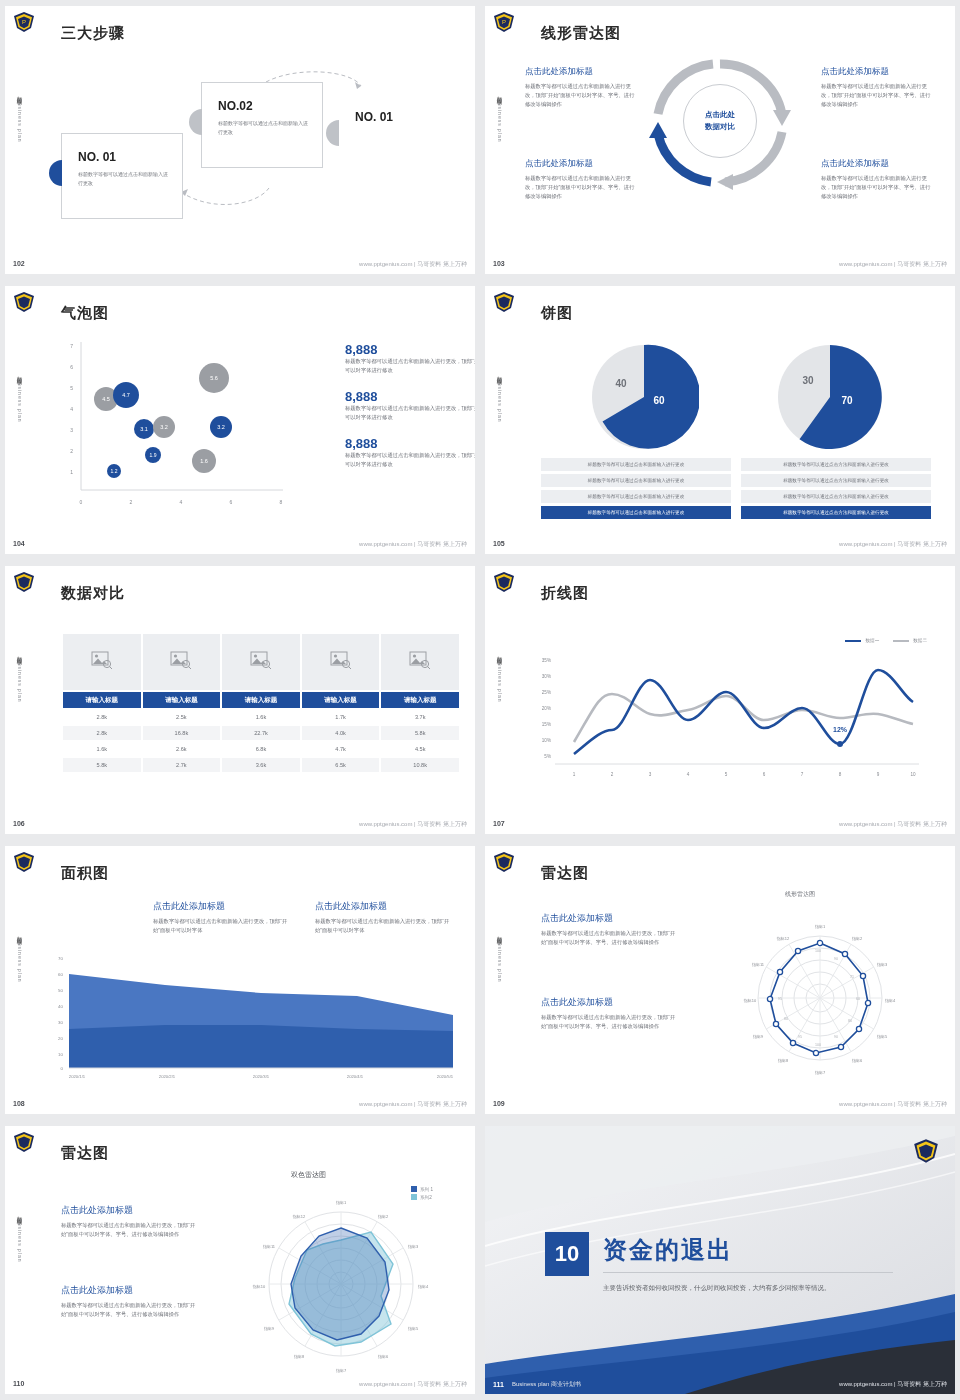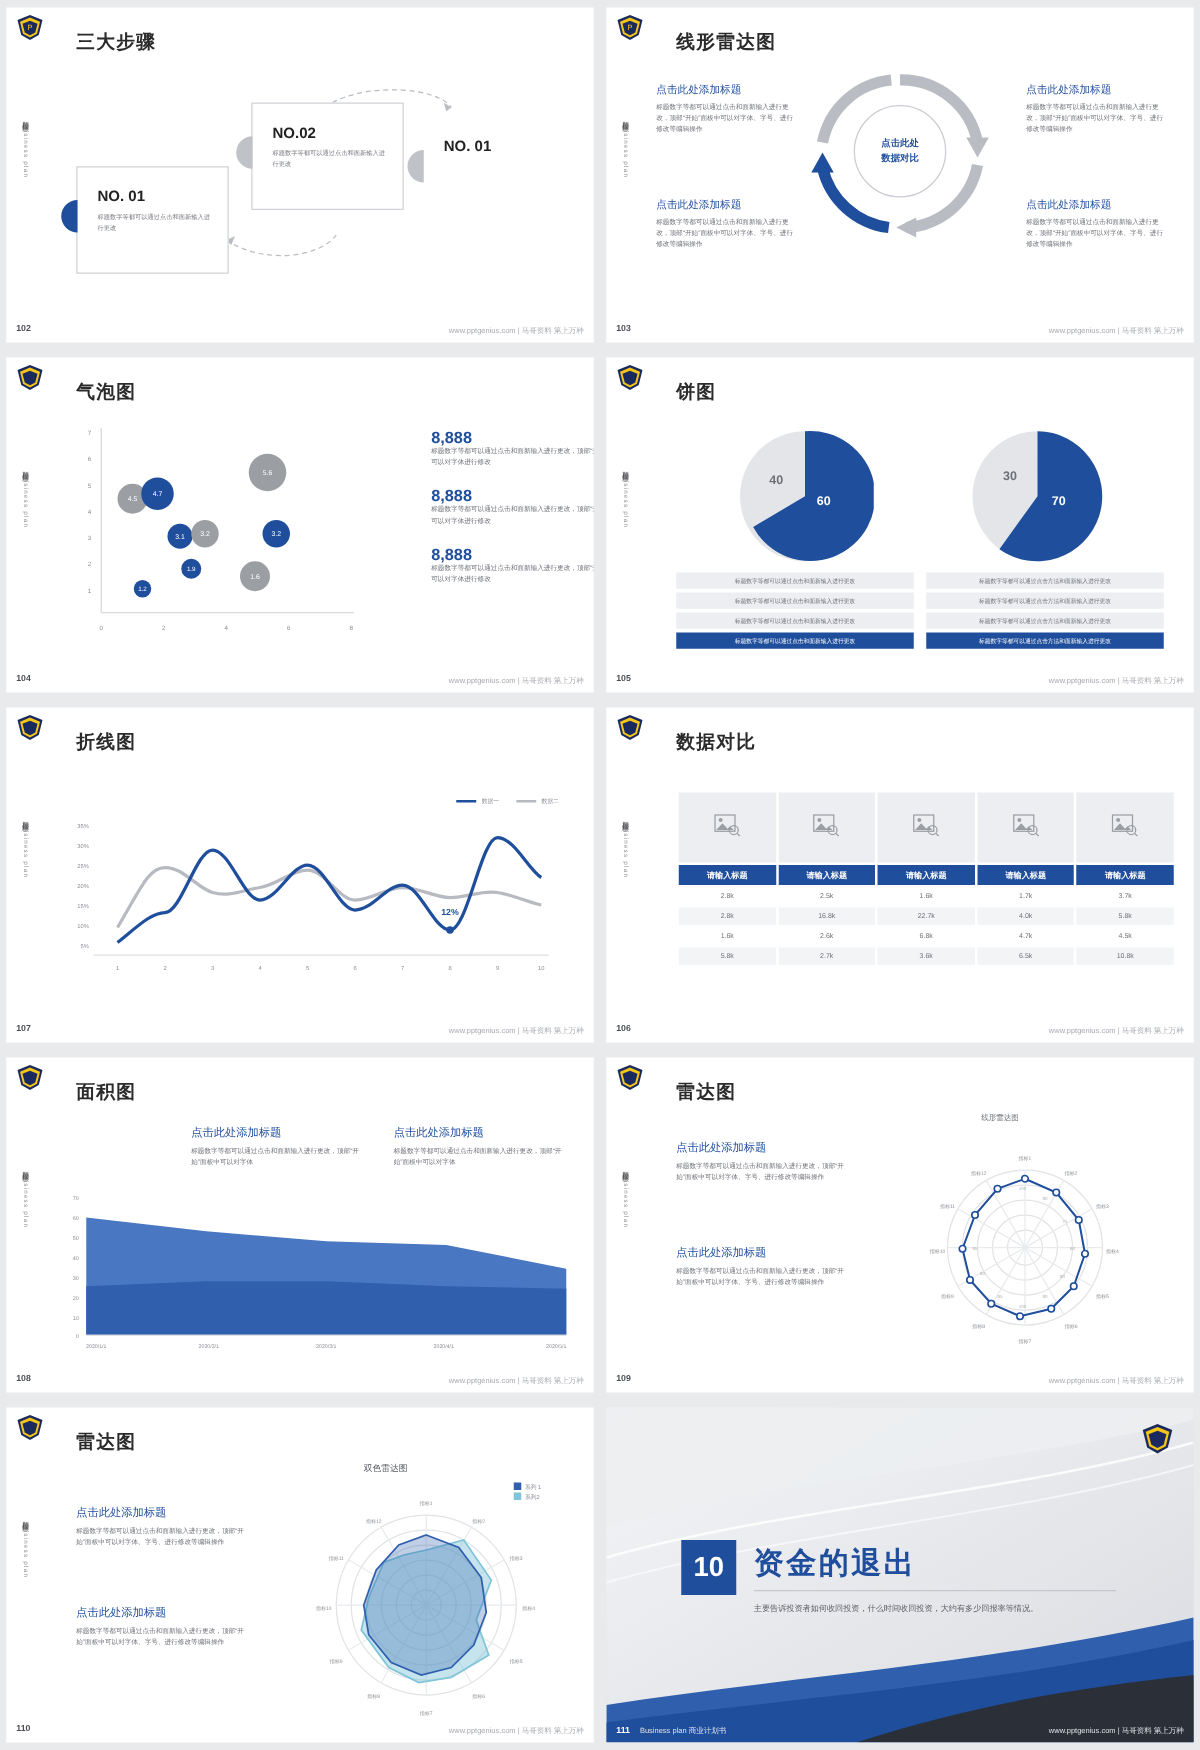--- a/index.html
+++ b/index.html
@@ -331,84 +331,20 @@
     </div>
     <div style="position:absolute;left:256px;top:172px;width:190px;">
       <div class="legend-row">标题数字等都可以通过点击方法和面新输入进行更改</div>
       <div class="legend-row">标题数字等都可以通过点击方法和面新输入进行更改</div>
       <div class="legend-row">标题数字等都可以通过点击方法和面新输入进行更改</div>
       <div class="legend-row active">标题数字等都可以通过点击方法和面新输入进行更改</div>
     </div>
 
     <div class="footer">
       <span class="pagenum">105</span>
-      <span class="footright">www.pptgenius.com | 马哥资料 第上万种</span>
-    </div>
-  </div>
-
-  <div class="slide">
-    <div class="badge">
-      <svg width="22" height="22" viewBox="0 0 22 22">
-        <polygon points="11,1 21,5 18,17 11,21 4,17 1,5" fill="#1b2a5e"></polygon>
-        <polygon points="11,3 19,6.3 16.6,16 11,19 5.4,16 3,6.3" fill="#f5c518"></polygon>
-        <polygon points="11,5.5 17,8 15.2,15 11,17.2 6.8,15 5,8" fill="#1b2a5e"></polygon>
-      </svg>
-    </div>
-    <div class="sidetext">
-      <span class="cn">标题模板</span>
-      <span>Business plan</span>
-    </div>
-    <div class="slide-title">折线图</div>
-
-    <div style="position:absolute;right:28px;top:72px;display:flex;gap:14px;align-items:center;">
-      <span style="display:flex;align-items:center;gap:4px;">
-        <span style="width:16px;height:2px;background:#1f4e9c;display:inline-block;"></span>
-        <span class="tiny">数据一</span>
-      </span>
-      <span style="display:flex;align-items:center;gap:4px;">
-        <span style="width:16px;height:2px;background:#b7bac0;display:inline-block;"></span>
-        <span class="tiny">数据二</span>
-      </span>
-    </div>
-
-    <svg width="400" height="140" style="position:absolute;left:44px;top:86px;">
-
-      <text x="22" y="10" font-size="4.6" fill="#8a8d93" text-anchor="end" font-family="Liberation Sans">35%</text>
-      <text x="22" y="26" font-size="4.6" fill="#8a8d93" text-anchor="end" font-family="Liberation Sans">30%</text>
-      <text x="22" y="42" font-size="4.6" fill="#8a8d93" text-anchor="end" font-family="Liberation Sans">25%</text>
-      <text x="22" y="58" font-size="4.6" fill="#8a8d93" text-anchor="end" font-family="Liberation Sans">20%</text>
-      <text x="22" y="74" font-size="4.6" fill="#8a8d93" text-anchor="end" font-family="Liberation Sans">15%</text>
-      <text x="22" y="90" font-size="4.6" fill="#8a8d93" text-anchor="end" font-family="Liberation Sans">10%</text>
-      <text x="22" y="106" font-size="4.6" fill="#8a8d93" text-anchor="end" font-family="Liberation Sans">5%</text>
-      <line x1="26" y1="112" x2="390" y2="112" stroke="#dcdee1" stroke-width="1"></line>
-
-      <text x="45" y="124" font-size="4.6" fill="#8a8d93" text-anchor="middle" font-family="Liberation Sans">1</text>
-      <text x="83" y="124" font-size="4.6" fill="#8a8d93" text-anchor="middle" font-family="Liberation Sans">2</text>
-      <text x="121" y="124" font-size="4.6" fill="#8a8d93" text-anchor="middle" font-family="Liberation Sans">3</text>
-      <text x="159" y="124" font-size="4.6" fill="#8a8d93" text-anchor="middle" font-family="Liberation Sans">4</text>
-      <text x="197" y="124" font-size="4.6" fill="#8a8d93" text-anchor="middle" font-family="Liberation Sans">5</text>
-      <text x="235" y="124" font-size="4.6" fill="#8a8d93" text-anchor="middle" font-family="Liberation Sans">6</text>
-      <text x="273" y="124" font-size="4.6" fill="#8a8d93" text-anchor="middle" font-family="Liberation Sans">7</text>
-      <text x="311" y="124" font-size="4.6" fill="#8a8d93" text-anchor="middle" font-family="Liberation Sans">8</text>
-      <text x="349" y="124" font-size="4.6" fill="#8a8d93" text-anchor="middle" font-family="Liberation Sans">9</text>
-      <text x="384" y="124" font-size="4.6" fill="#8a8d93" text-anchor="middle" font-family="Liberation Sans">10</text>
-
-      <path d="M45,90 C64,58 70,42 83,42 C98,42 108,58 121,62 C135,66 145,60 159,58
-               C173,56 184,44 197,44 C211,44 222,68 235,68 C249,68 260,58 273,58
-               C287,58 298,66 311,66 C325,66 336,60 349,62 C362,64 374,70 384,72" stroke="#b7bac0" stroke-width="2.6" fill="none"></path>
-
-      <path d="M45,102 C60,90 72,78 83,78 C96,78 108,28 121,28 C135,28 146,68 159,68
-               C173,68 184,40 197,40 C211,40 222,76 235,76 C249,76 260,56 273,56
-               C287,56 298,92 311,92 C325,92 336,18 349,18 C362,18 374,44 384,50" stroke="#1f4e9c" stroke-width="2.6" fill="none"></path>
-      <circle cx="311" cy="92" r="3" fill="#1f4e9c"></circle>
-      <text x="311" y="80" font-size="7" font-weight="bold" fill="#1f4e9c" text-anchor="middle" font-family="Liberation Sans">12%</text>
-    </svg>
-
-    <div class="footer">
-      <span class="pagenum">107</span>
       <span class="footright">www.pptgenius.com | 马哥资料 第上万种</span>
     </div>
   </div>
 
   <div class="slide">
     <div class="badge">
       <svg width="22" height="22" viewBox="0 0 22 22">
         <polygon points="11,1 21,5 18,17 11,21 4,17 1,5" fill="#1b2a5e"></polygon>
         <polygon points="11,3 19,6.3 16.6,16 11,19 5.4,16 3,6.3" fill="#f5c518"></polygon>
         <polygon points="11,5.5 17,8 15.2,15 11,17.2 6.8,15 5,8" fill="#1b2a5e"></polygon>
@@ -518,20 +454,84 @@
       <svg width="22" height="22" viewBox="0 0 22 22">
         <polygon points="11,1 21,5 18,17 11,21 4,17 1,5" fill="#1b2a5e"></polygon>
         <polygon points="11,3 19,6.3 16.6,16 11,19 5.4,16 3,6.3" fill="#f5c518"></polygon>
         <polygon points="11,5.5 17,8 15.2,15 11,17.2 6.8,15 5,8" fill="#1b2a5e"></polygon>
       </svg>
     </div>
     <div class="sidetext">
       <span class="cn">标题模板</span>
       <span>Business plan</span>
     </div>
+    <div class="slide-title">折线图</div>
+
+    <div style="position:absolute;right:28px;top:72px;display:flex;gap:14px;align-items:center;">
+      <span style="display:flex;align-items:center;gap:4px;">
+        <span style="width:16px;height:2px;background:#1f4e9c;display:inline-block;"></span>
+        <span class="tiny">数据一</span>
+      </span>
+      <span style="display:flex;align-items:center;gap:4px;">
+        <span style="width:16px;height:2px;background:#b7bac0;display:inline-block;"></span>
+        <span class="tiny">数据二</span>
+      </span>
+    </div>
+
+    <svg width="400" height="140" style="position:absolute;left:44px;top:86px;">
+
+      <text x="22" y="10" font-size="4.6" fill="#8a8d93" text-anchor="end" font-family="Liberation Sans">35%</text>
+      <text x="22" y="26" font-size="4.6" fill="#8a8d93" text-anchor="end" font-family="Liberation Sans">30%</text>
+      <text x="22" y="42" font-size="4.6" fill="#8a8d93" text-anchor="end" font-family="Liberation Sans">25%</text>
+      <text x="22" y="58" font-size="4.6" fill="#8a8d93" text-anchor="end" font-family="Liberation Sans">20%</text>
+      <text x="22" y="74" font-size="4.6" fill="#8a8d93" text-anchor="end" font-family="Liberation Sans">15%</text>
+      <text x="22" y="90" font-size="4.6" fill="#8a8d93" text-anchor="end" font-family="Liberation Sans">10%</text>
+      <text x="22" y="106" font-size="4.6" fill="#8a8d93" text-anchor="end" font-family="Liberation Sans">5%</text>
+      <line x1="26" y1="112" x2="390" y2="112" stroke="#dcdee1" stroke-width="1"></line>
+
+      <text x="45" y="124" font-size="4.6" fill="#8a8d93" text-anchor="middle" font-family="Liberation Sans">1</text>
+      <text x="83" y="124" font-size="4.6" fill="#8a8d93" text-anchor="middle" font-family="Liberation Sans">2</text>
+      <text x="121" y="124" font-size="4.6" fill="#8a8d93" text-anchor="middle" font-family="Liberation Sans">3</text>
+      <text x="159" y="124" font-size="4.6" fill="#8a8d93" text-anchor="middle" font-family="Liberation Sans">4</text>
+      <text x="197" y="124" font-size="4.6" fill="#8a8d93" text-anchor="middle" font-family="Liberation Sans">5</text>
+      <text x="235" y="124" font-size="4.6" fill="#8a8d93" text-anchor="middle" font-family="Liberation Sans">6</text>
+      <text x="273" y="124" font-size="4.6" fill="#8a8d93" text-anchor="middle" font-family="Liberation Sans">7</text>
+      <text x="311" y="124" font-size="4.6" fill="#8a8d93" text-anchor="middle" font-family="Liberation Sans">8</text>
+      <text x="349" y="124" font-size="4.6" fill="#8a8d93" text-anchor="middle" font-family="Liberation Sans">9</text>
+      <text x="384" y="124" font-size="4.6" fill="#8a8d93" text-anchor="middle" font-family="Liberation Sans">10</text>
+
+      <path d="M45,90 C64,58 70,42 83,42 C98,42 108,58 121,62 C135,66 145,60 159,58
+               C173,56 184,44 197,44 C211,44 222,68 235,68 C249,68 260,58 273,58
+               C287,58 298,66 311,66 C325,66 336,60 349,62 C362,64 374,70 384,72" stroke="#b7bac0" stroke-width="2.6" fill="none"></path>
+
+      <path d="M45,102 C60,90 72,78 83,78 C96,78 108,28 121,28 C135,28 146,68 159,68
+               C173,68 184,40 197,40 C211,40 222,76 235,76 C249,76 260,56 273,56
+               C287,56 298,92 311,92 C325,92 336,18 349,18 C362,18 374,44 384,50" stroke="#1f4e9c" stroke-width="2.6" fill="none"></path>
+      <circle cx="311" cy="92" r="3" fill="#1f4e9c"></circle>
+      <text x="311" y="80" font-size="7" font-weight="bold" fill="#1f4e9c" text-anchor="middle" font-family="Liberation Sans">12%</text>
+    </svg>
+
+    <div class="footer">
+      <span class="pagenum">107</span>
+      <span class="footright">www.pptgenius.com | 马哥资料 第上万种</span>
+    </div>
+  </div>
+
+  <div class="slide">
+    <div class="badge">
+      <svg width="22" height="22" viewBox="0 0 22 22">
+        <polygon points="11,1 21,5 18,17 11,21 4,17 1,5" fill="#1b2a5e"></polygon>
+        <polygon points="11,3 19,6.3 16.6,16 11,19 5.4,16 3,6.3" fill="#f5c518"></polygon>
+        <polygon points="11,5.5 17,8 15.2,15 11,17.2 6.8,15 5,8" fill="#1b2a5e"></polygon>
+      </svg>
+    </div>
+    <div class="sidetext">
+      <span class="cn">标题模板</span>
+      <span>Business plan</span>
+    </div>
     <div class="slide-title">面积图</div>
 
     <div style="position:absolute;left:148px;top:54px;width:140px;">
       <h4 class="bt" style="font-size:9px;">点击此处添加标题</h4>
       <p class="bodytxt">标题数字等都可以通过点击和面新输入进行更改，顶部“开始”面板中可以对字体</p>
     </div>
     <div style="position:absolute;left:310px;top:54px;width:140px;">
       <h4 class="bt" style="font-size:9px;">点击此处添加标题</h4>
       <p class="bodytxt">标题数字等都可以通过点击和面新输入进行更改，顶部“开始”面板中可以对字体</p>
     </div>

